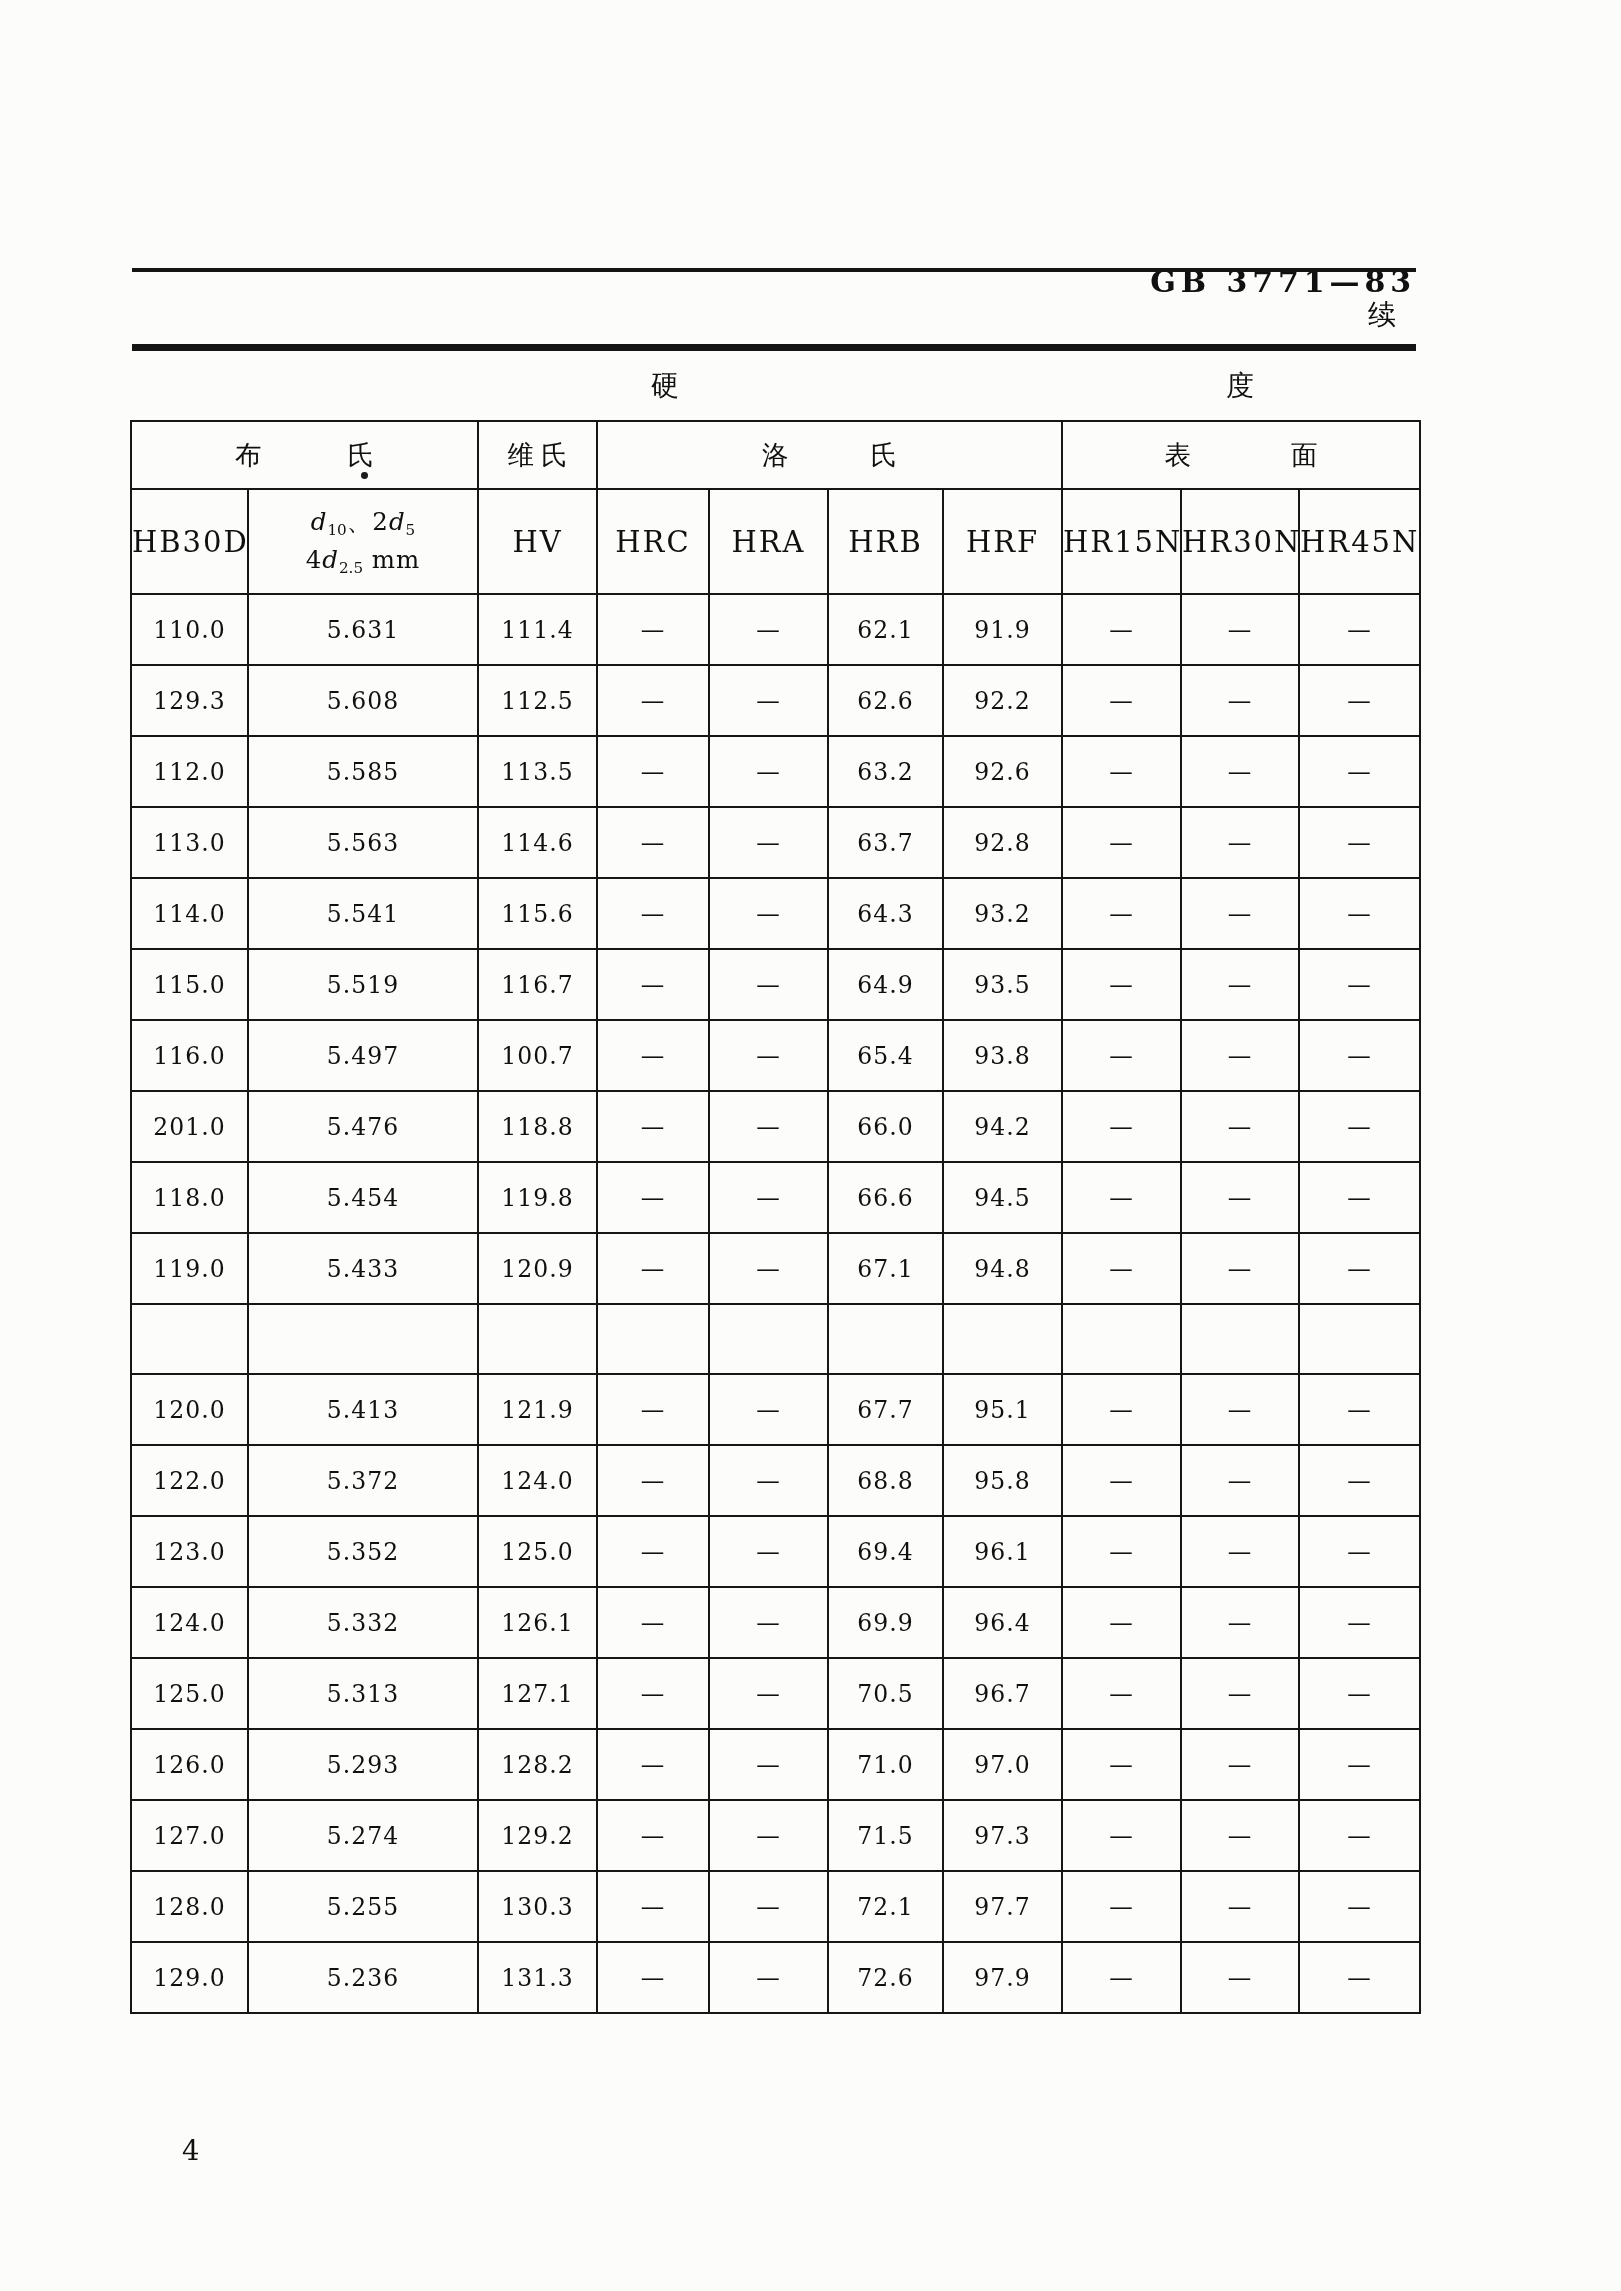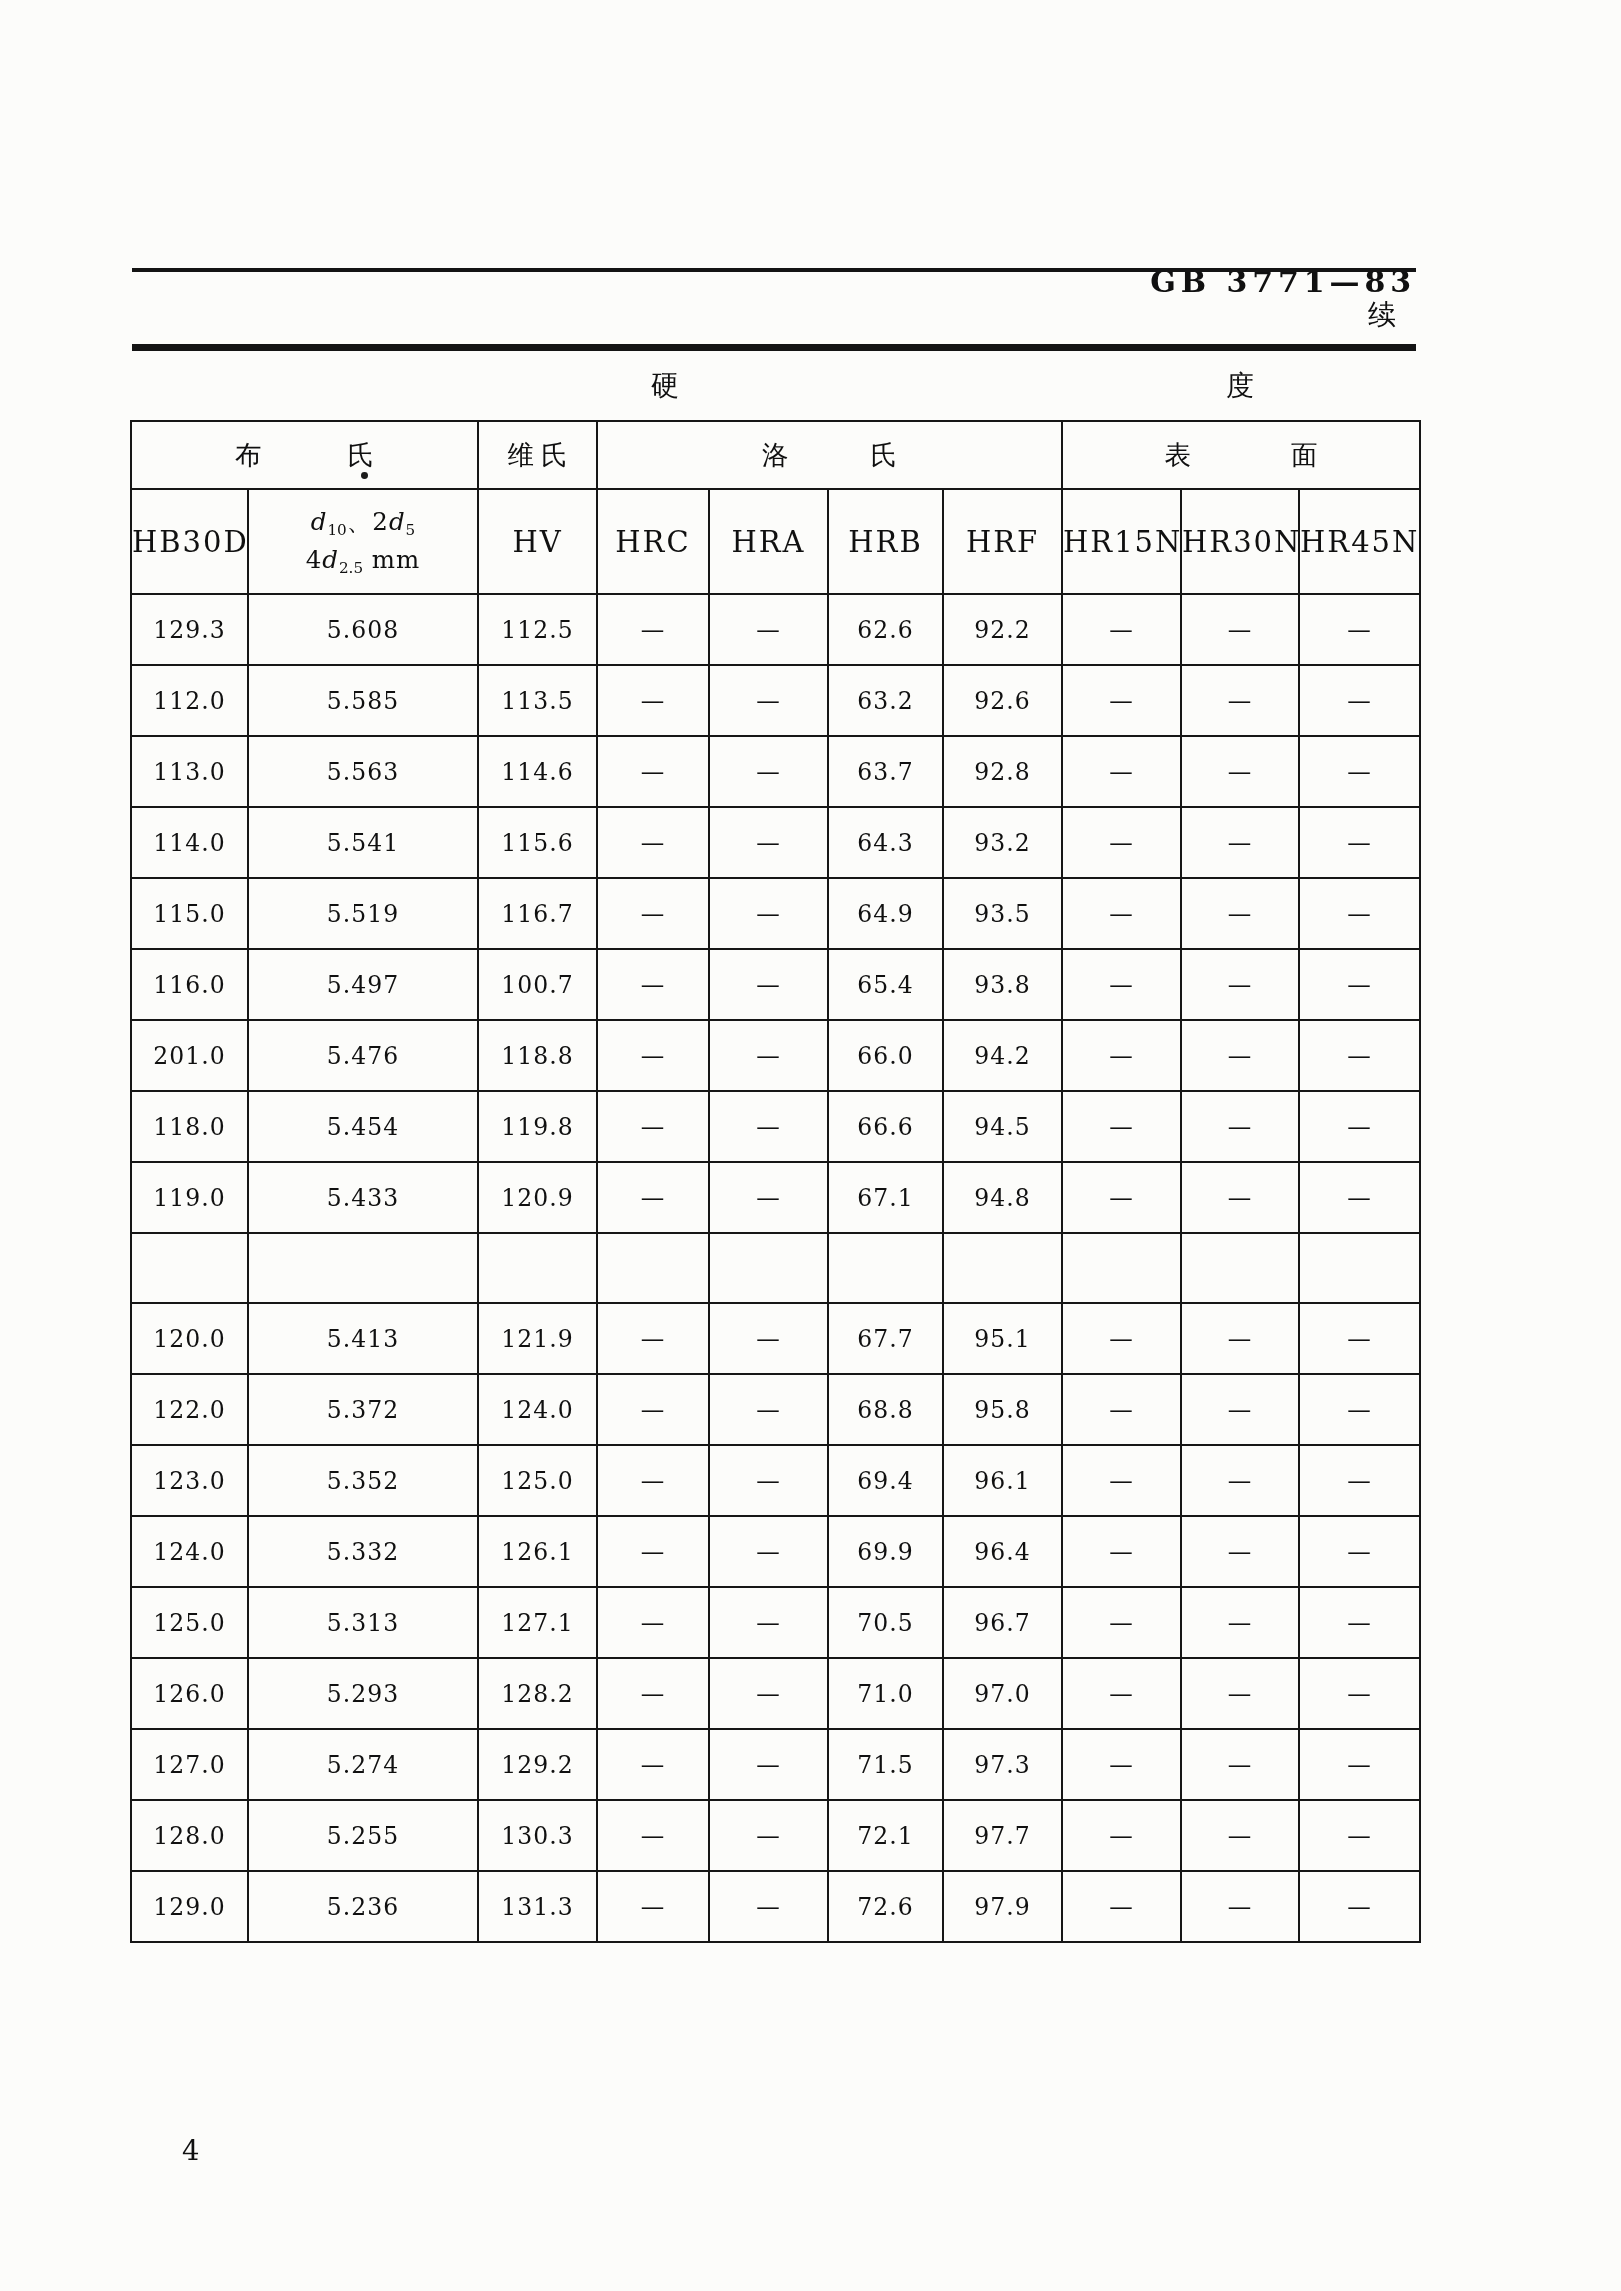--- a/index.html
+++ b/index.html
@@ -136,20 +136,32 @@
         <th>HRA</th>
         <th>HRB</th>
         <th>HRF</th>
         <th>HR15N</th>
         <th>HR30N</th>
         <th>HR45N</th>
       </tr>
     </thead>
     <tbody>
         <tr>
+          <td>110.0</td>
+          <td>5.631</td>
+          <td>111.4</td>
+          <td>—</td>
+          <td>—</td>
+          <td>62.1</td>
+          <td>91.9</td>
+          <td>—</td>
+          <td>—</td>
+          <td>—</td>
+        </tr>
+        <tr>
           <td>129.3</td>
           <td>5.608</td>
           <td>112.5</td>
           <td>—</td>
           <td>—</td>
           <td>62.6</td>
           <td>92.2</td>
           <td>—</td>
           <td>—</td>
           <td>—</td>

